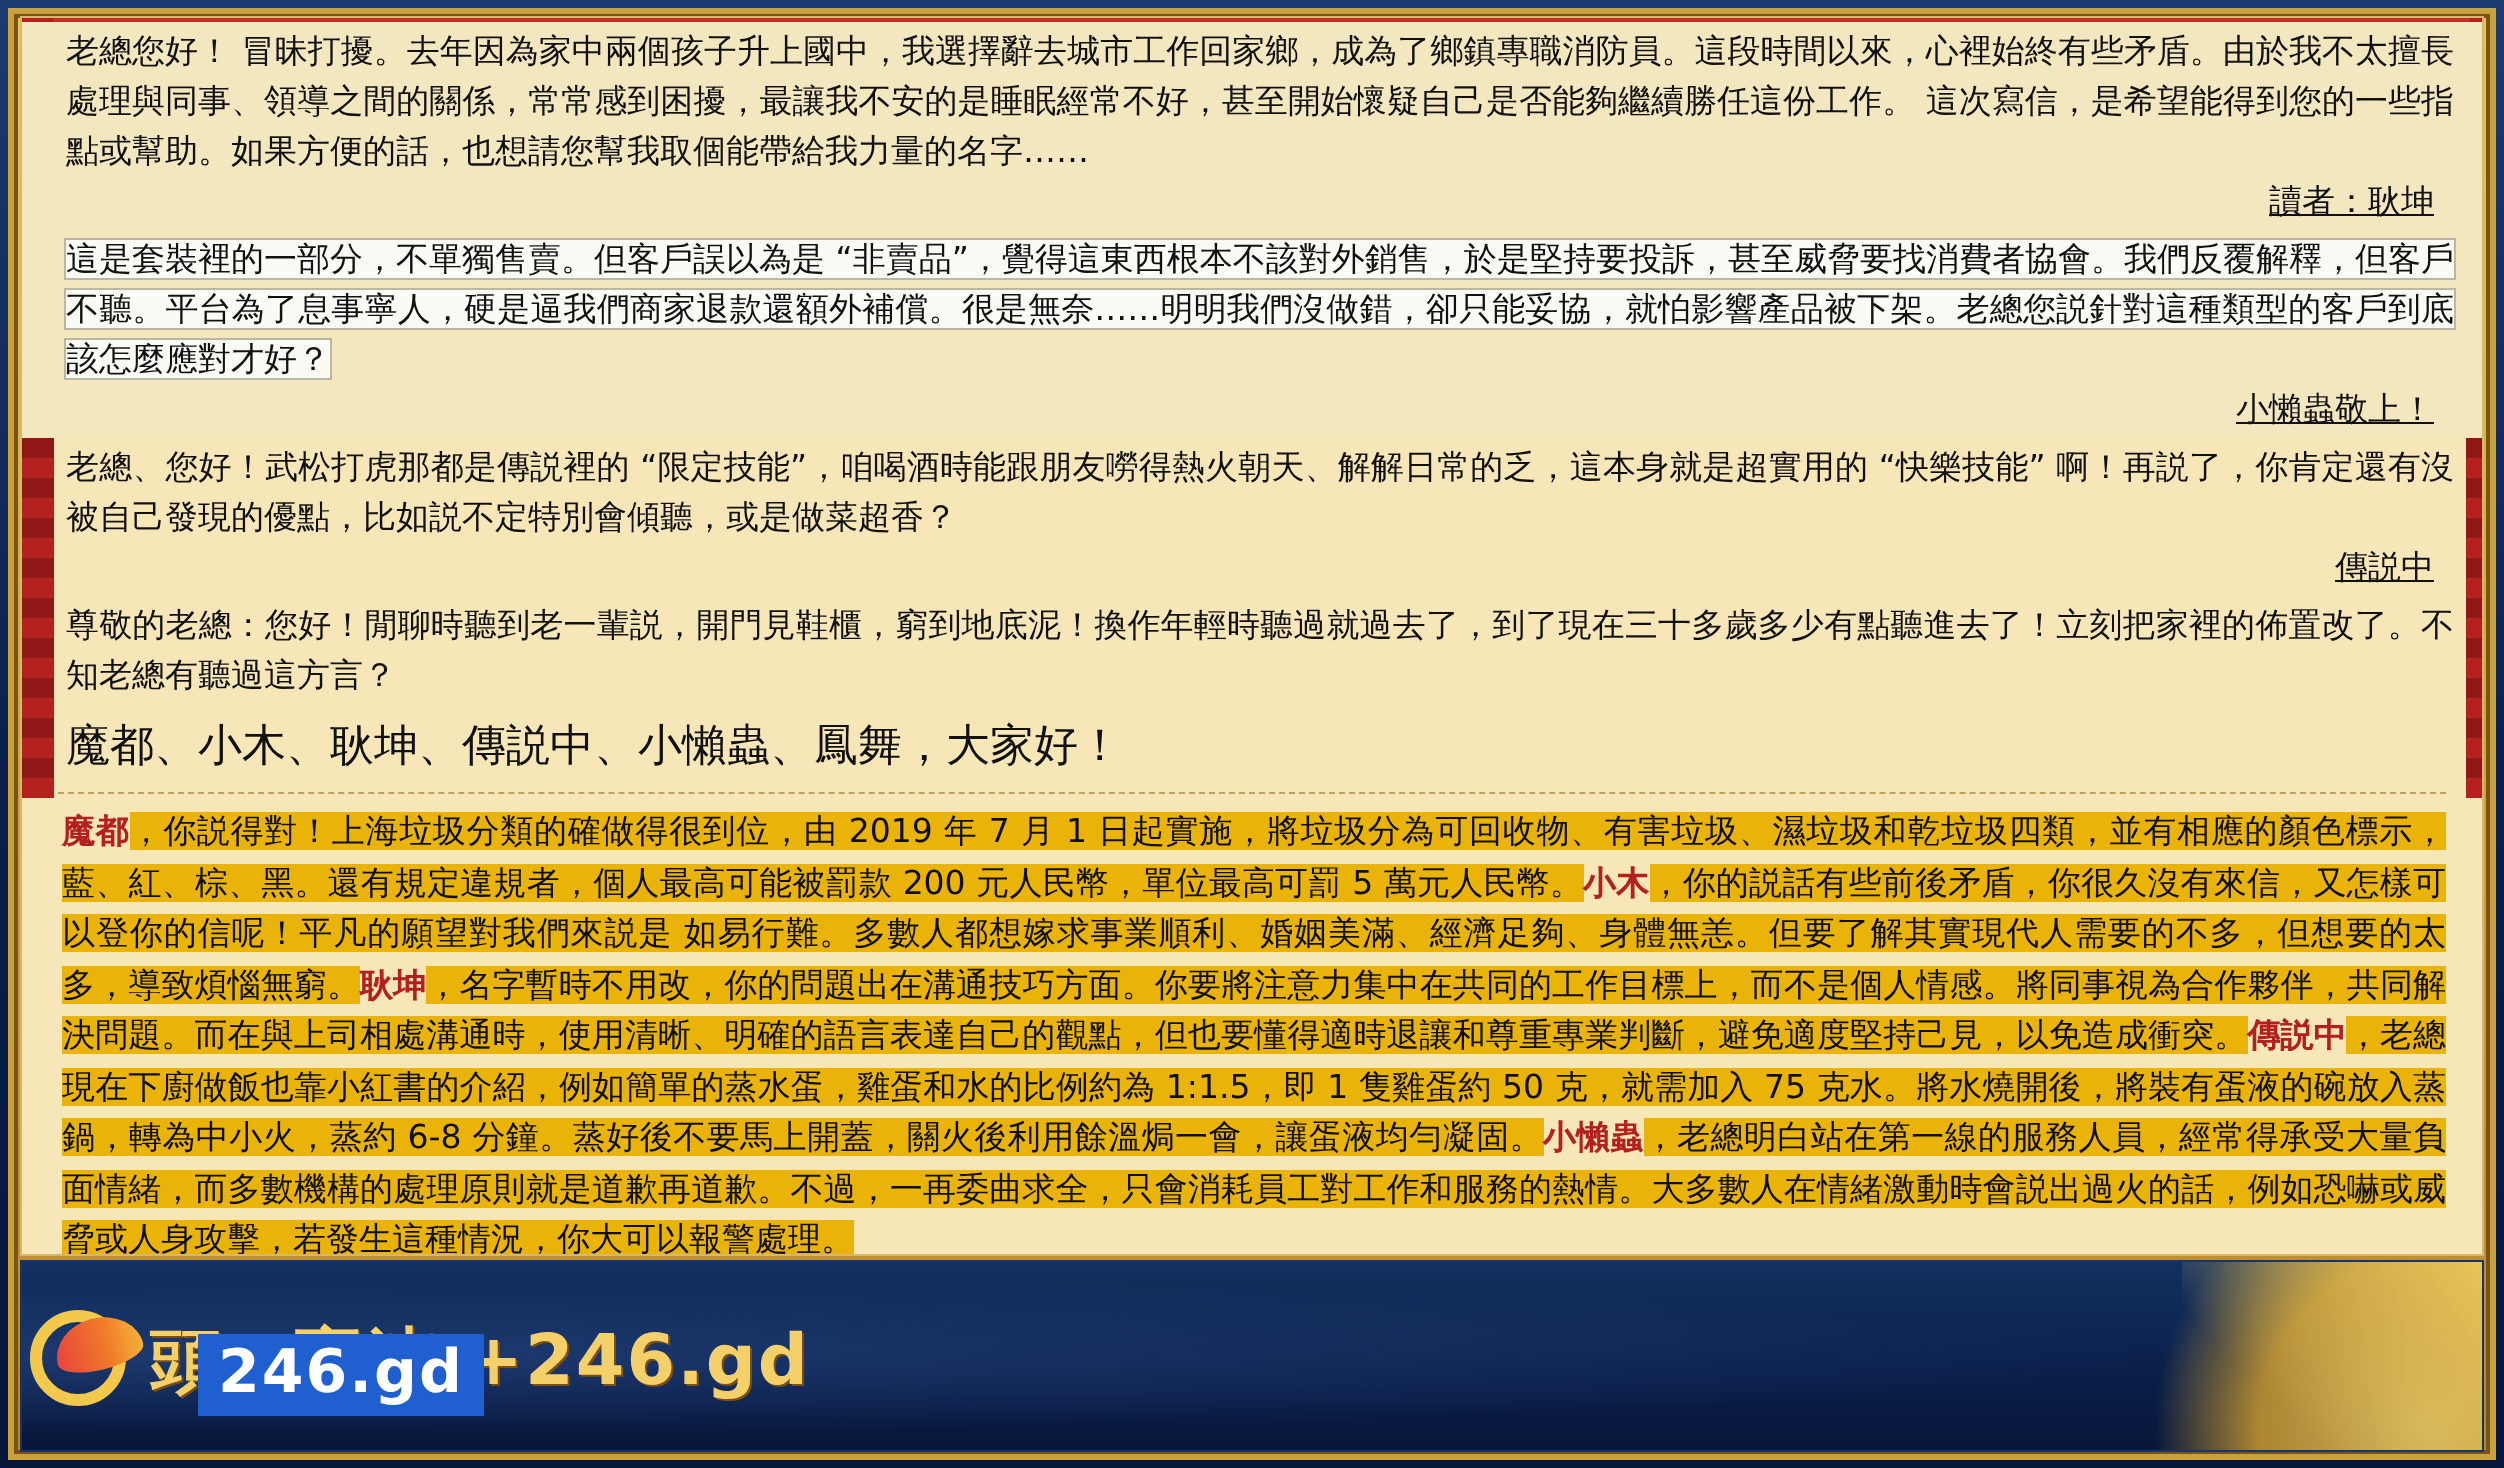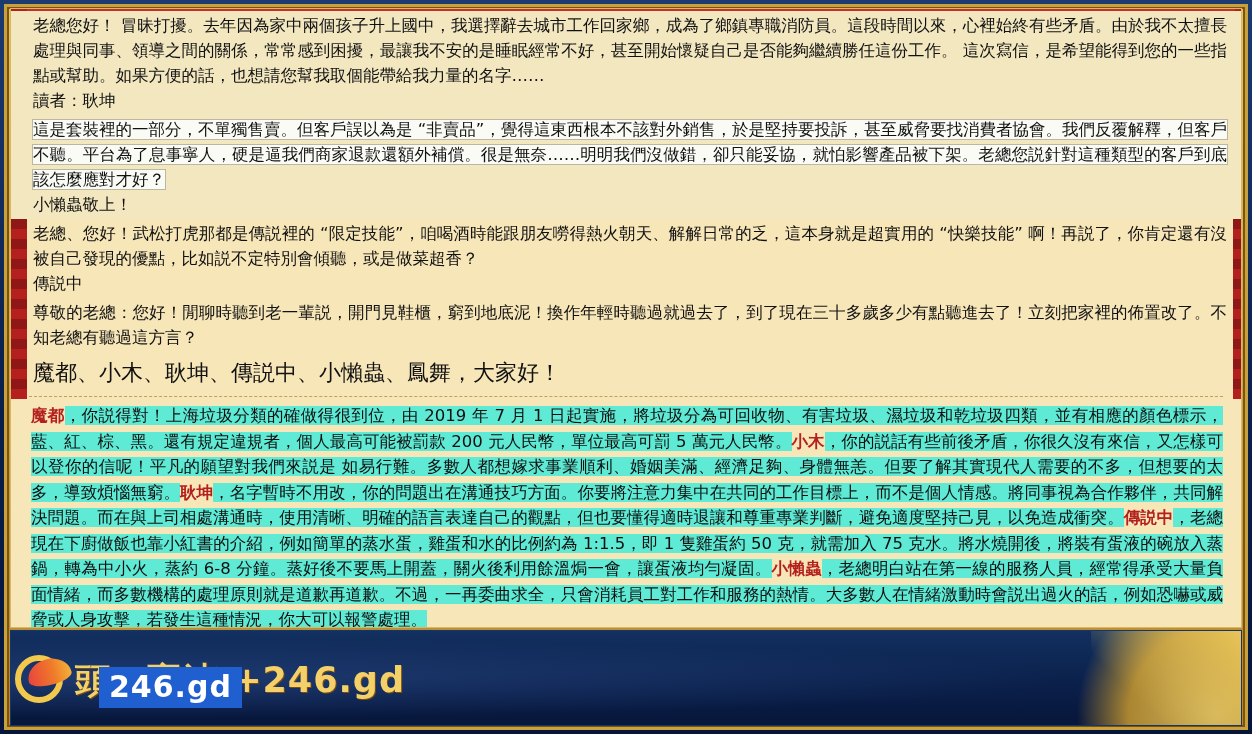--- a/index.html
+++ b/index.html
@@ -122,21 +122,21 @@
   
   .row {
     position: relative;
     color: #111;
     font-size: 16.5px;
     line-height: 25px;
     padding: 2px 14px 2px 22px;
     text-align: justify;
   }
   .row.hl { background: #f3e7c0; }
-  .row .sig { display:block; text-align:left; padding-right: 10px; }
+  .row .sig { display:block; text-align:right; padding-right: 10px; text-decoration: underline; }
 
   
   .sel {
     background: #fbfbf6;
     outline: 1px solid #bbb7a2;
   }
 
   .greet-line {
     font-size: 22px;
     padding: 6px 14px 6px 22px;
@@ -154,21 +154,21 @@
     position: relative;
     padding: 4px 18px 6px 20px;
     font-size: 16.5px;
     line-height: 25.5px;
     color: #0f0f0f;
     text-align: justify;
     background: #f7e6b8;
   }
   .answer p { margin: 0; }
   .nick { font-weight: bold; color: #b3201d; }
-  .mark { background: #5eead4; }
+  .mark { background: #eab308; }
 
   
   .bottom-band {
     position: absolute;
     left: 10px; top: 630px;
     width: 1232px; height: 96px;
     background:
       radial-gradient(ellipse at 10% 50%, rgba(40,70,130,.65) 0%, rgba(8,25,60,0) 60%),
       linear-gradient(180deg,#123060 0%, #0a1f49 60%, #07163a 100%);
     border: 1px solid #16356a;

